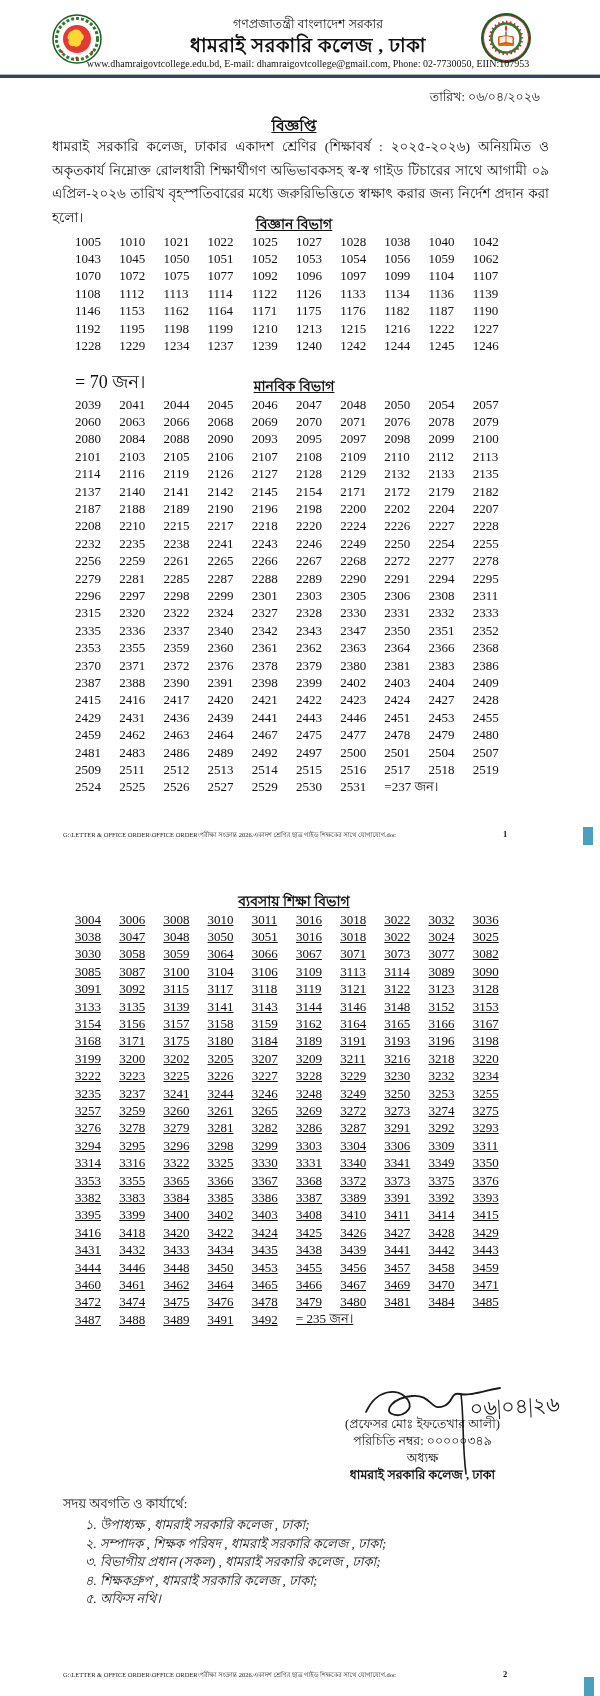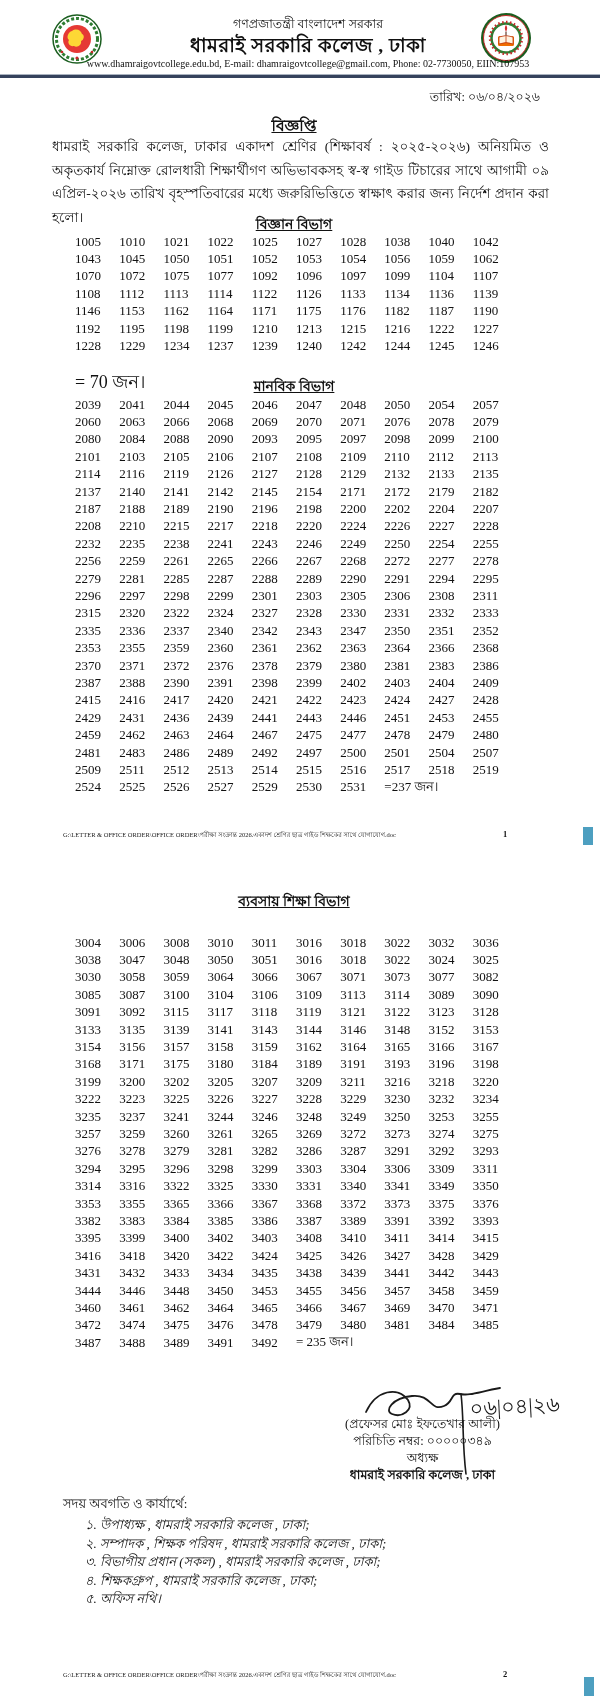--- a/index.html
+++ b/index.html
@@ -24,21 +24,21 @@
   #notice-title span{text-decoration:underline;}
   #notice-body{top:135px;left:52px;width:497px;font-size:13.5px;line-height:23.5px;text-align:justify;}
   
   .section-title{left:0;width:572px;font-size:14px;font-weight:bold;}
   .section-title span{text-decoration:underline;}
   #science-title{top:213px;}
   #science-grid{top:233px;left:75px;}
   #humanities-title{top:375px;}
   #humanities-grid{top:396px;left:75px;}
   #business-title{top:890px;}
-  #business-grid{top:934px;left:75px;}
+  #business-grid{top:911px;left:75px;text-decoration:underline;}
   .num-row{display:flex;height:17.4px;align-items:center;}
   .num-cell{width:44.2px;flex:none;font-size:13px;}
   .total-cell{font-size:13px;white-space:nowrap;}
   .total-line{font-size:18px;height:17.4px;margin-top:13px;}
   
   .footer-path{left:63px;font-size:6.5px;color:#222;white-space:nowrap;}
   .footer-page{font-size:8.5px;font-weight:bold;}
   #footer1-path{top:830px;}
   #footer1-page{top:829px;left:503px;}
   #footer2-path{top:1670px;}

